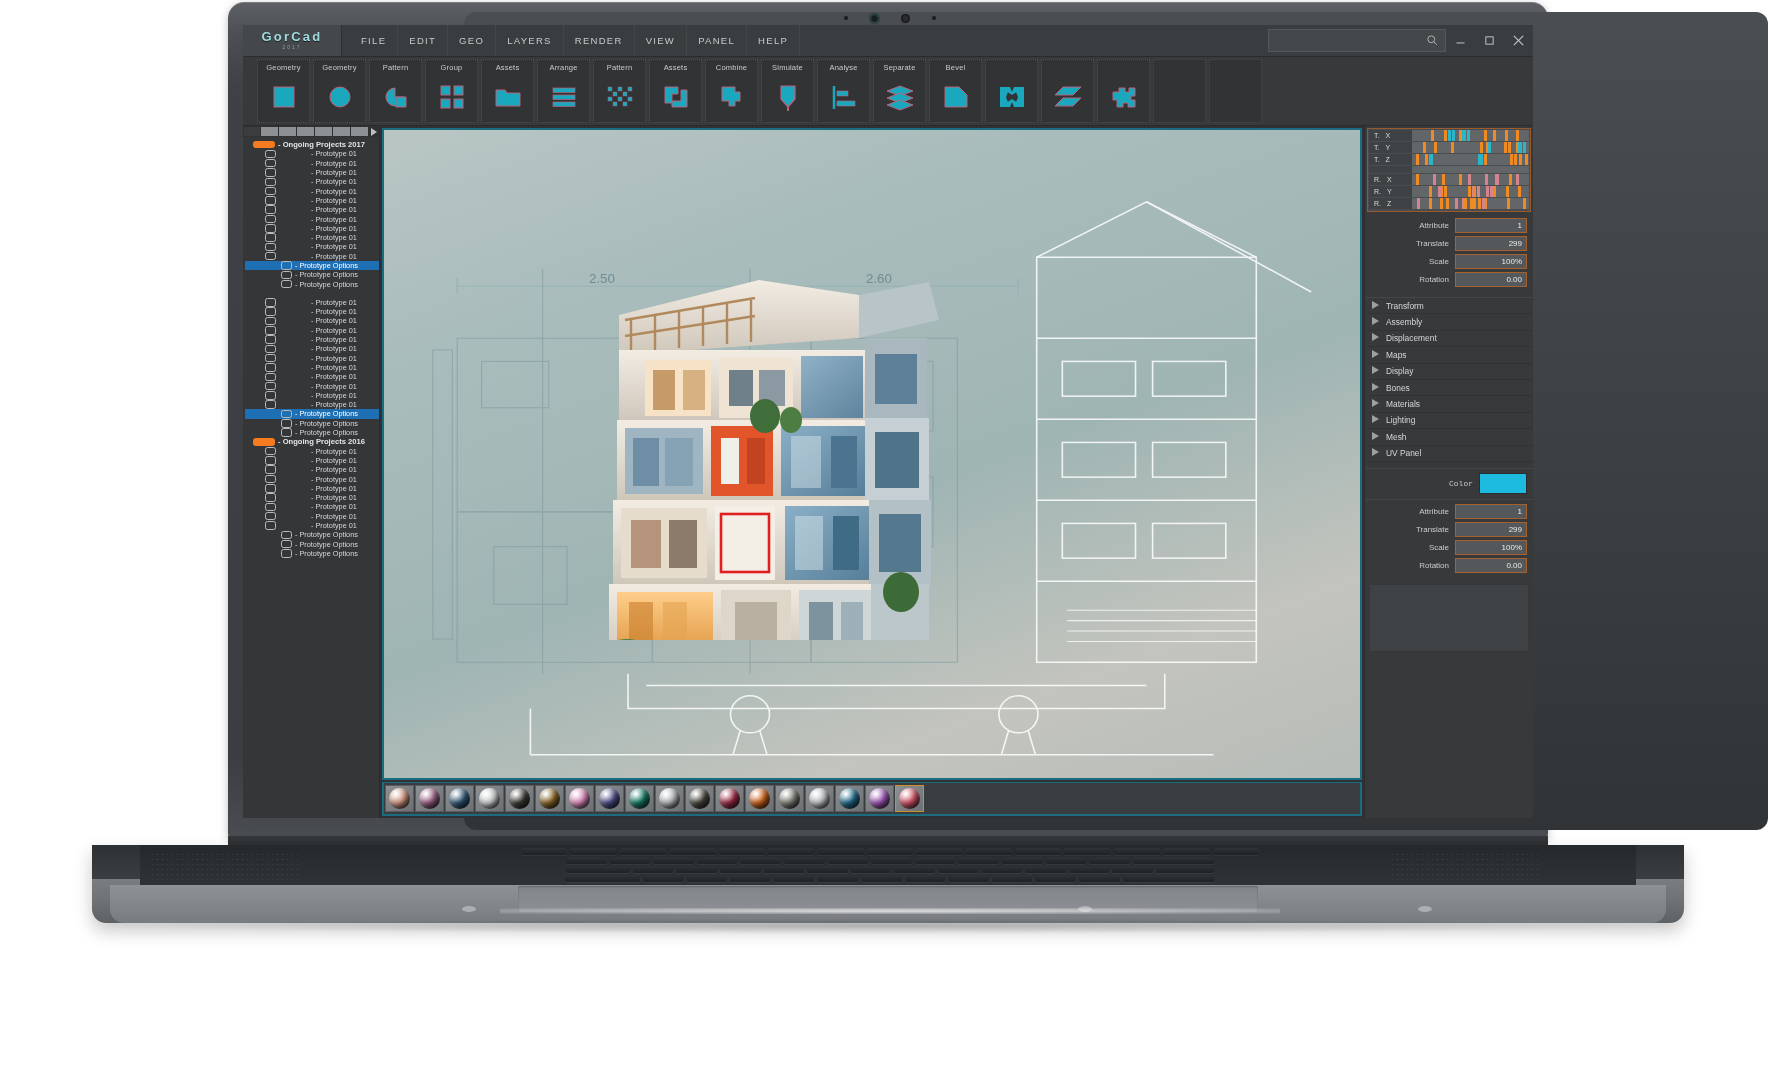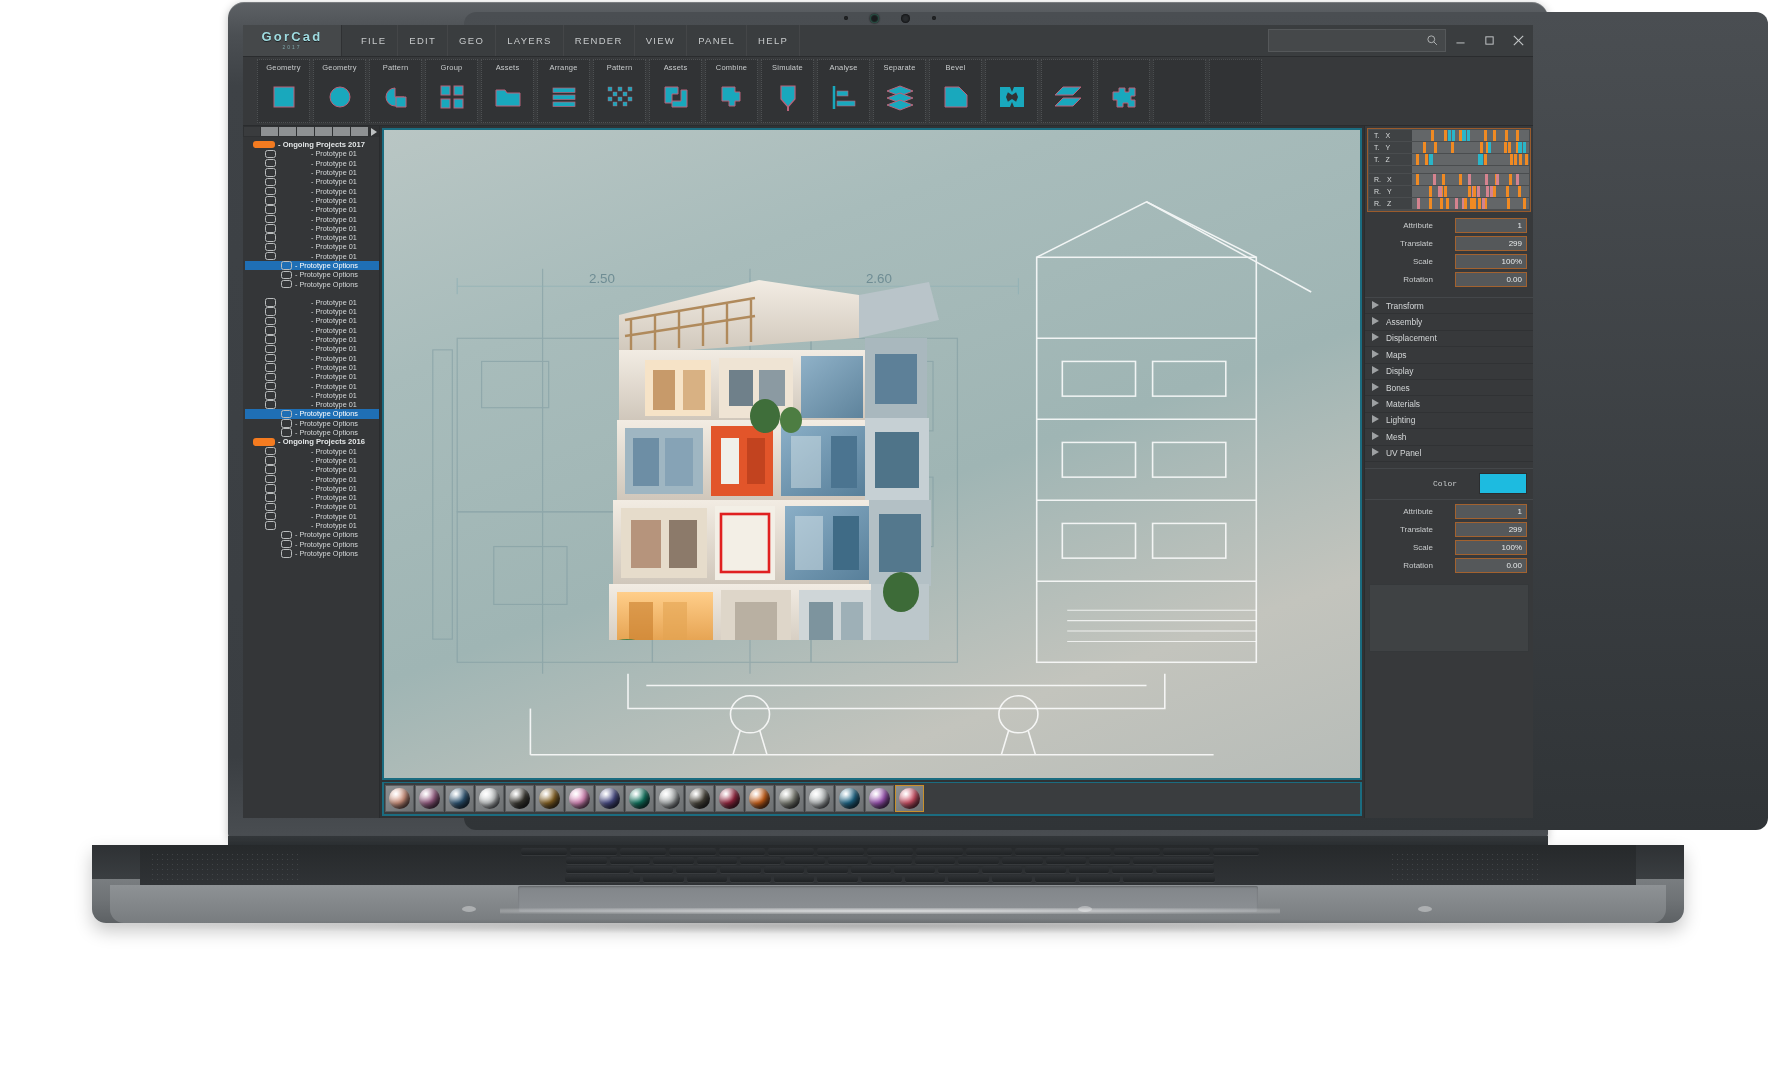--- a/index.html
+++ b/index.html
@@ -87,21 +87,21 @@
   #timeline{margin:2px;border:1px solid #9a5b2c;background:#4a4d4f;display:flex;flex-direction:column;padding:1px;}
   .tlrow{display:flex;height:11px;align-items:stretch;margin-bottom:1px;}
   .tlrow.spacer{height:7px;}
   .tlname{width:38px;display:flex;align-items:center;gap:6px;padding-left:5px;background:#3f4244;}
   .tlname span{font-size:7px;color:#d7dadb;}
   .tltrack{flex:1;background:#636668;position:relative;overflow:hidden;}
   .kf{position:absolute;top:0;bottom:0;width:3px;}
 
   .fields{padding:4px 6px 4px 4px;}
   .frow{display:flex;align-items:center;height:15px;margin-bottom:3px;}
-  .flabel{flex:1;text-align:right;font-size:8px;color:#c9cccd;padding-right:22px;}
+  .flabel{flex:1;text-align:right;font-size:8px;color:#c9cccd;padding-right:6px;}
   .fval{width:66px;height:13px;background:#55585a;border:1px solid #a3622f;display:flex;align-items:center;
       justify-content:flex-end;padding-right:4px;font-size:8px;color:#e7eaeb;}
 
   .acclist{margin-top:3px;border-top:1px solid #44474a;}
   .accrow{height:15.4px;display:flex;align-items:center;gap:7px;padding-left:7px;border-bottom:1px solid #303234;}
   .accrow .arr{color:#9ea1a3;font-size:8px;line-height:8px;}
   .accrow .al{font-size:8.4px;color:#d4d7d8;}
 
   .colorrow{display:flex;align-items:center;height:30px;padding:0 6px 0 4px;border-top:1px solid #44474a;border-bottom:1px solid #44474a;margin-top:6px;}
   .colorrow .flabel{flex:1;font-family:Liberation Mono, monospace;}

